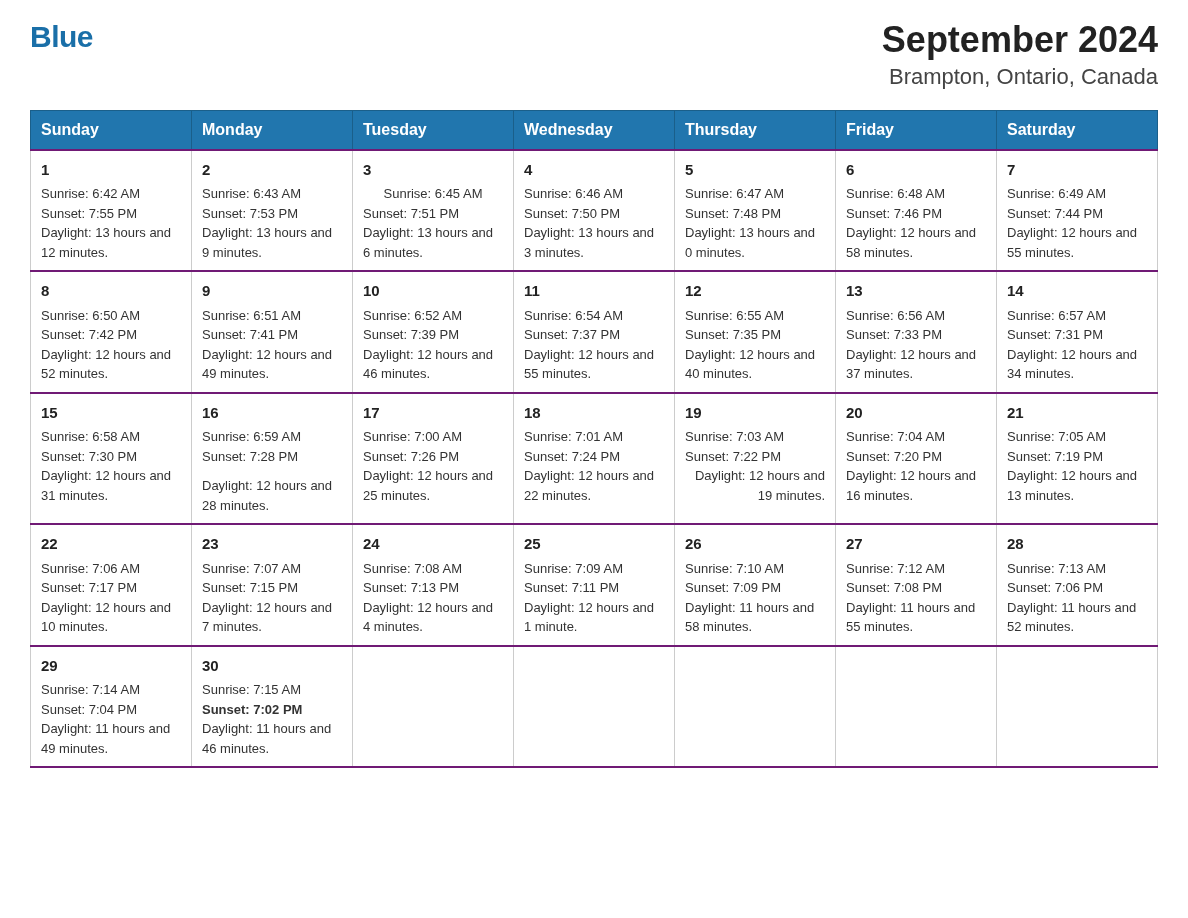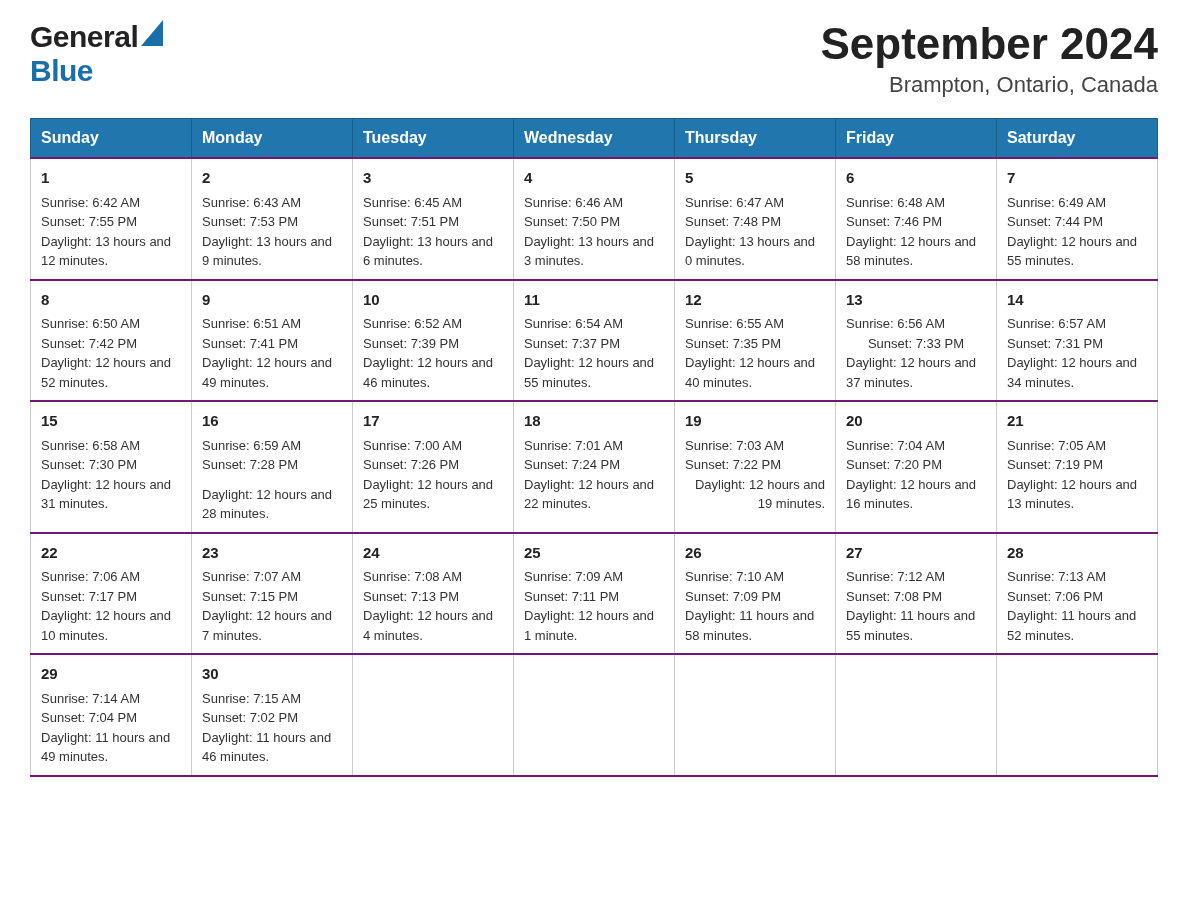--- a/index.html
+++ b/index.html
@@ -13,21 +13,21 @@
     .header {
       display: flex;
       justify-content: space-between;
       align-items: flex-start;
       margin-bottom: 20px;
     }
     .title-block {
       text-align: right;
     }
     .calendar-title {
-      font-size: 44px;
+      font-size: 36px;
       font-weight: bold;
       color: #222;
       line-height: 1.1;
       text-align: center;
     }
     .calendar-subtitle {
       font-size: 22px;
       color: #444;
       margin-top: 4px;
     }
@@ -94,28 +94,20 @@
       font-weight: bold;
       color: #1a6fa8;
       letter-spacing: -0.5px;
     }
   </style>
 </head>
 <body>
 
 <div class="header">
   <div class="logo-wrapper">
-    <div class="logo-line">
-      <span class="logo-general">General</span>
-      <span class="logo-arrow">
-        <svg width="22" height="26" viewBox="0 0 22 26">
-          <polygon points="0,26 22,26 22,0" fill="#1a6fa8"></polygon>
-        </svg>
-      </span>
-    </div>
     <div>
       <span class="logo-blue">Blue</span>
     </div>
   </div>
   <div class="title-block">
     <div class="calendar-title">September 2024</div>
     <div class="calendar-subtitle">Brampton, Ontario, Canada</div>
   </div>
 </div>
 
@@ -142,21 +134,21 @@
           <span style="display: block;">Daylight: 13 hours and 12 minutes.</span>
         </td>
         <td>
           <span class="day-num">2</span>
           <span style="display: block;">Sunrise: 6:43 AM</span>
           <span style="display: block;">Sunset: 7:53 PM</span>
           <span style="display: block;">Daylight: 13 hours and 9 minutes.</span>
         </td>
         <td>
           <span class="day-num">3</span>
-          <span style="display: block;">Sunrise: 6:45 AM</span>
+          <span style="display: block; text-align: center;">Sunrise: 6:45 AM</span>
           <span style="display: block;">Sunset: 7:51 PM</span>
           <span style="display: block;">Daylight: 13 hours and 6 minutes.</span>
         </td>
         <td>
           <span class="day-num">4</span>
           <span style="display: block;">Sunrise: 6:46 AM</span>
           <span style="display: block;">Sunset: 7:50 PM</span>
           <span style="display: block;">Daylight: 13 hours and 3 minutes.</span>
         </td>
         <td>
@@ -205,21 +197,21 @@
         </td>
         <td>
           <span class="day-num">12</span>
           <span style="display: block;">Sunrise: 6:55 AM</span>
           <span style="display: block;">Sunset: 7:35 PM</span>
           <span style="display: block;">Daylight: 12 hours and 40 minutes.</span>
         </td>
         <td>
           <span class="day-num">13</span>
           <span style="display: block;">Sunrise: 6:56 AM</span>
-          <span style="display: block; text-align: center;">Sunset: 7:33 PM</span>
+          <span style="display: block;">Sunset: 7:33 PM</span>
           <span style="display: block;">Daylight: 12 hours and 37 minutes.</span>
         </td>
         <td>
           <span class="day-num">14</span>
           <span style="display: block;">Sunrise: 6:57 AM</span>
           <span style="display: block;">Sunset: 7:31 PM</span>
           <span style="display: block;">Daylight: 12 hours and 34 minutes.</span>
         </td>
       </tr>
       <tr>
@@ -313,21 +305,21 @@
       <tr>
         <td>
           <span class="day-num">29</span>
           <span style="display: block;">Sunrise: 7:14 AM</span>
           <span style="display: block;">Sunset: 7:04 PM</span>
           <span style="display: block;">Daylight: 11 hours and 49 minutes.</span>
         </td>
         <td>
           <span class="day-num">30</span>
           <span style="display: block;">Sunrise: 7:15 AM</span>
-          <span style="display: block;">Sunset: 7:02 PM</span>
+          <span style="display: block; font-weight: bold;">Sunset: 7:02 PM</span>
           <span style="display: block;">Daylight: 11 hours and 46 minutes.</span>
         </td>
         <td class="empty"></td>
         <td class="empty"></td>
         <td class="empty"></td>
         <td class="empty"></td>
         <td class="empty"></td>
       </tr>
     </tbody>
 </table>

